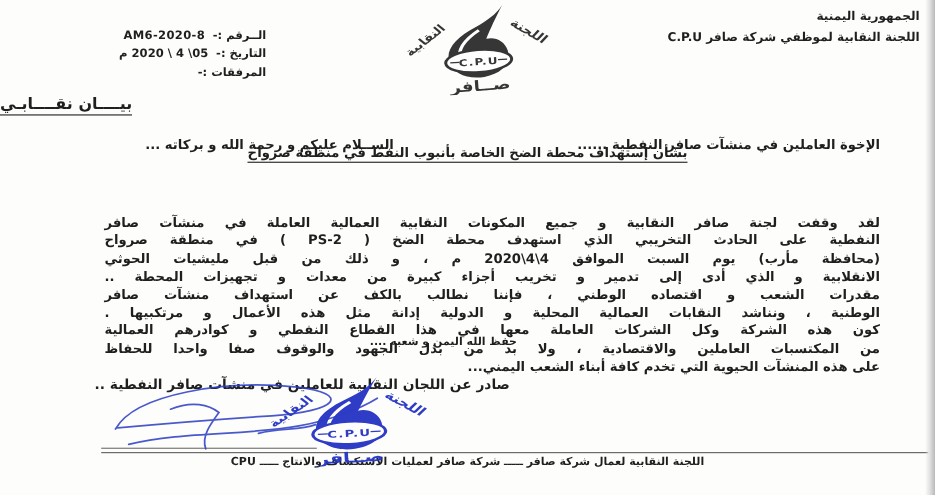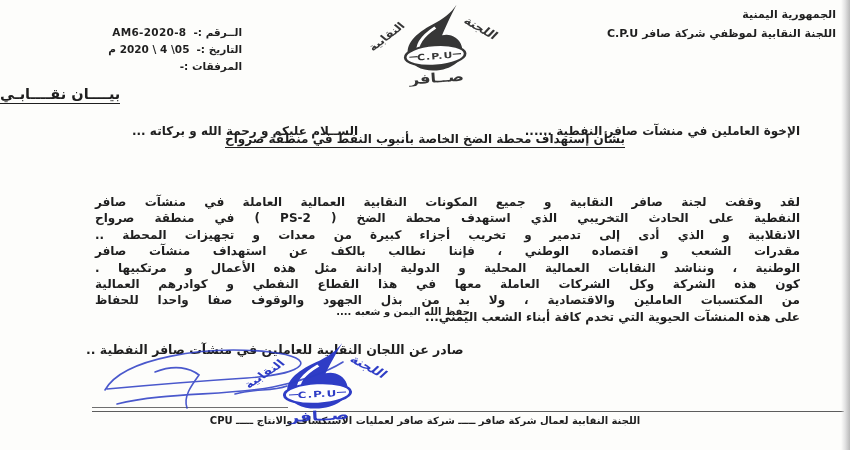--- a/index.html
+++ b/index.html
@@ -102,20 +102,21 @@
   </div>
 
   <div class="greeting">
     <span>الإخوة العاملين في منشآت صافر النفطية ......</span>
     <span>الســلام عليكم و رحمة الله و بركاته ...</span>
   </div>
 
   <div class="body-par">
     <div class="bline">لقد وقفت لجنة صافر النقابية و جميع المكونات النقابية العمالية العاملة في منشآت صافر</div>
     <div class="bline">النفطية على الحادث التخريبي الذي استهدف محطة الضخ ( PS-2 ) في منطقة صرواح</div>
+    <div class="bline">(محافظة مأرب) يوم السبت الموافق 4\4\2020 م ، و ذلك من قبل مليشيات الحوثي</div>
     <div class="bline">الانقلابية و الذي أدى إلى تدمير و تخريب أجزاء كبيرة من معدات و تجهيزات المحطة ..</div>
     <div class="bline">مقدرات الشعب و اقتصاده الوطني ، فإننا نطالب بالكف عن استهداف منشآت صافر</div>
     <div class="bline">الوطنية ، ونناشد النقابات العمالية المحلية و الدولية إدانة مثل هذه الأعمال و مرتكبيها .</div>
     <div class="bline">كون هذه الشركة وكل الشركات العاملة معها في هذا القطاع النفطي و كوادرهم العمالية</div>
     <div class="bline">من المكتسبات العاملين والاقتصادية ، ولا بد من بذل الجهود والوقوف صفا واحدا للحفاظ</div>
     <div class="bline end">على هذه المنشآت الحيوية التي تخدم كافة أبناء الشعب اليمني...</div>
   </div>
 
   <div class="closing">حفظ الله اليمن و شعبه ....</div>
 

